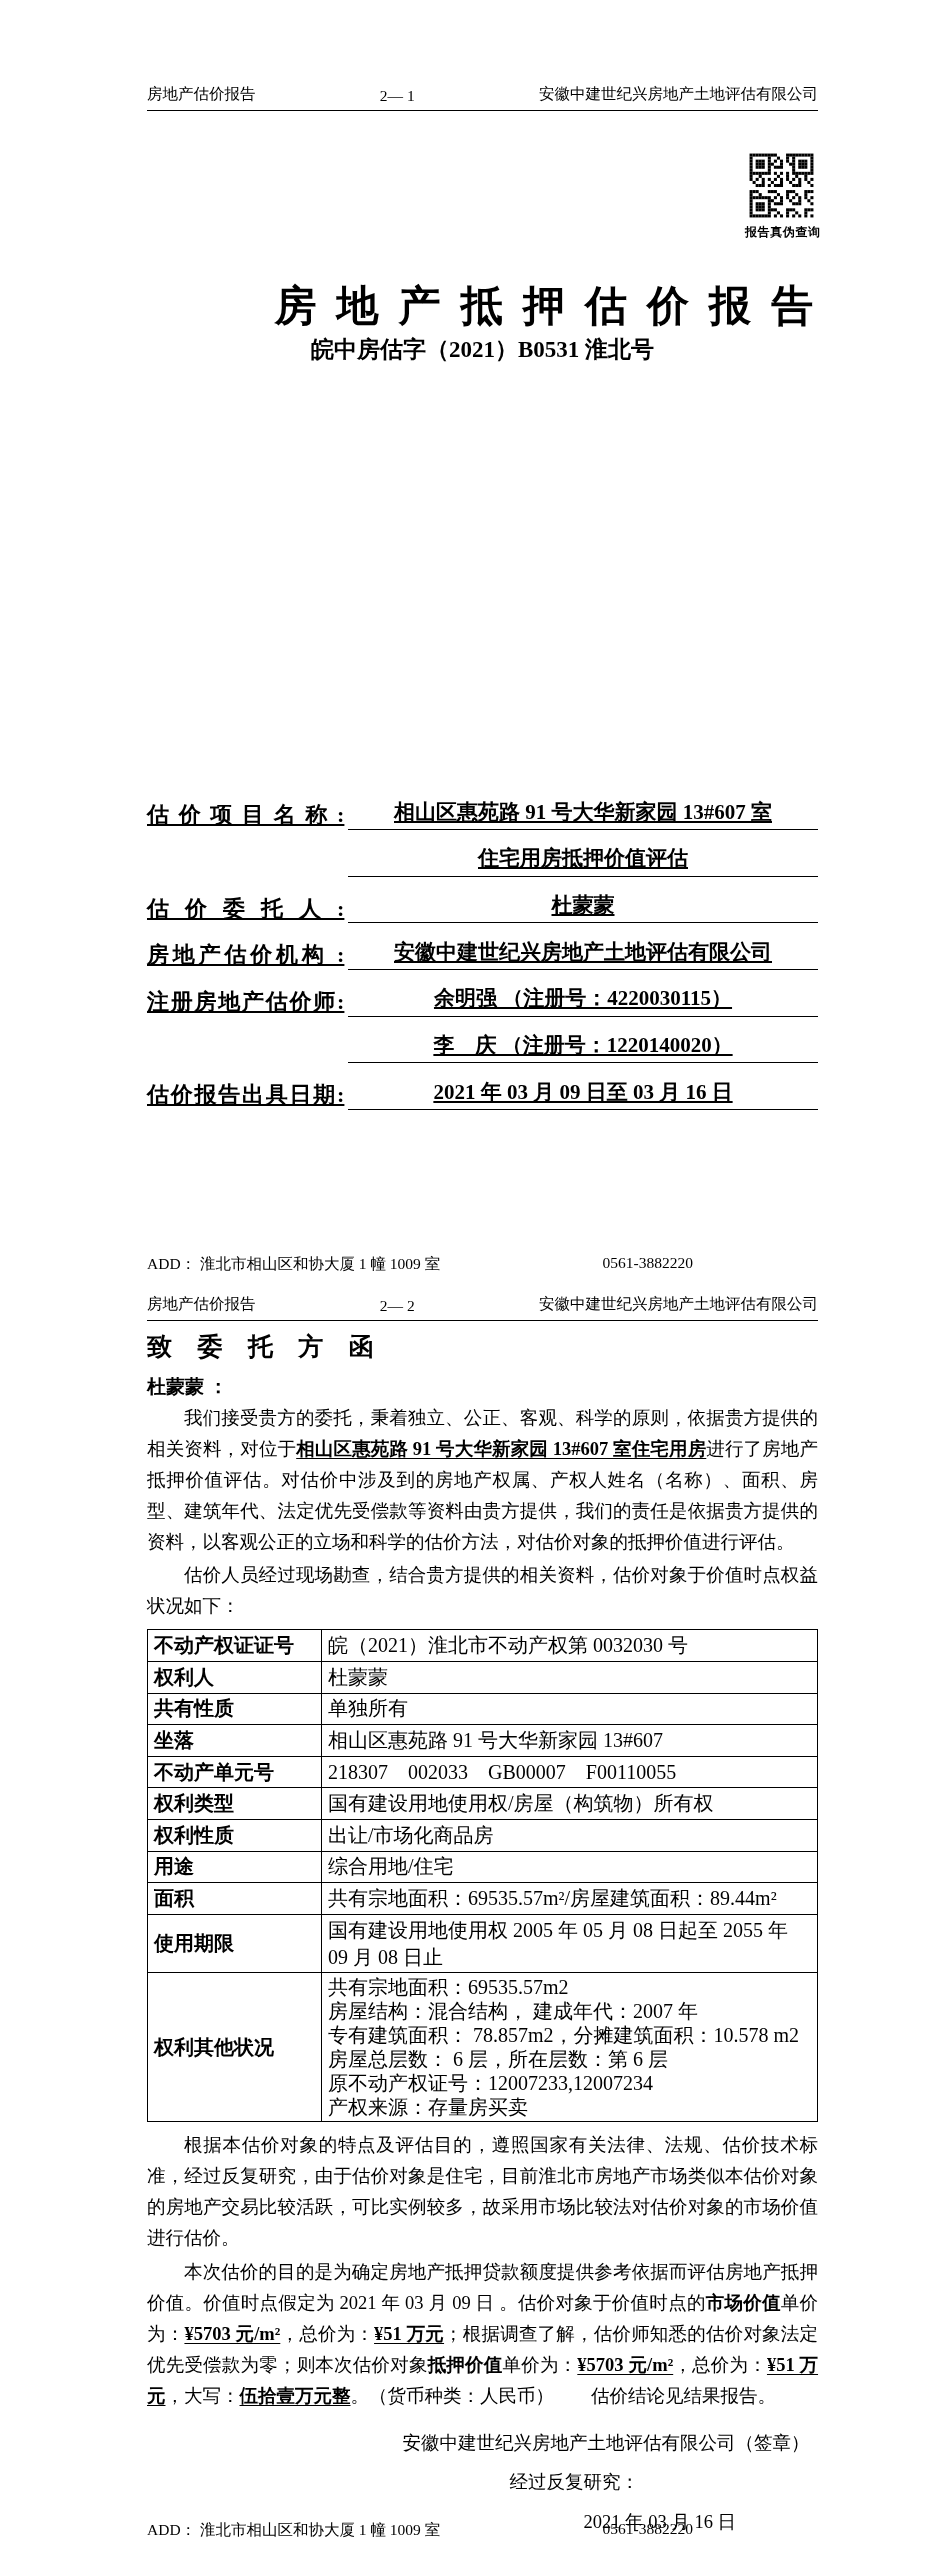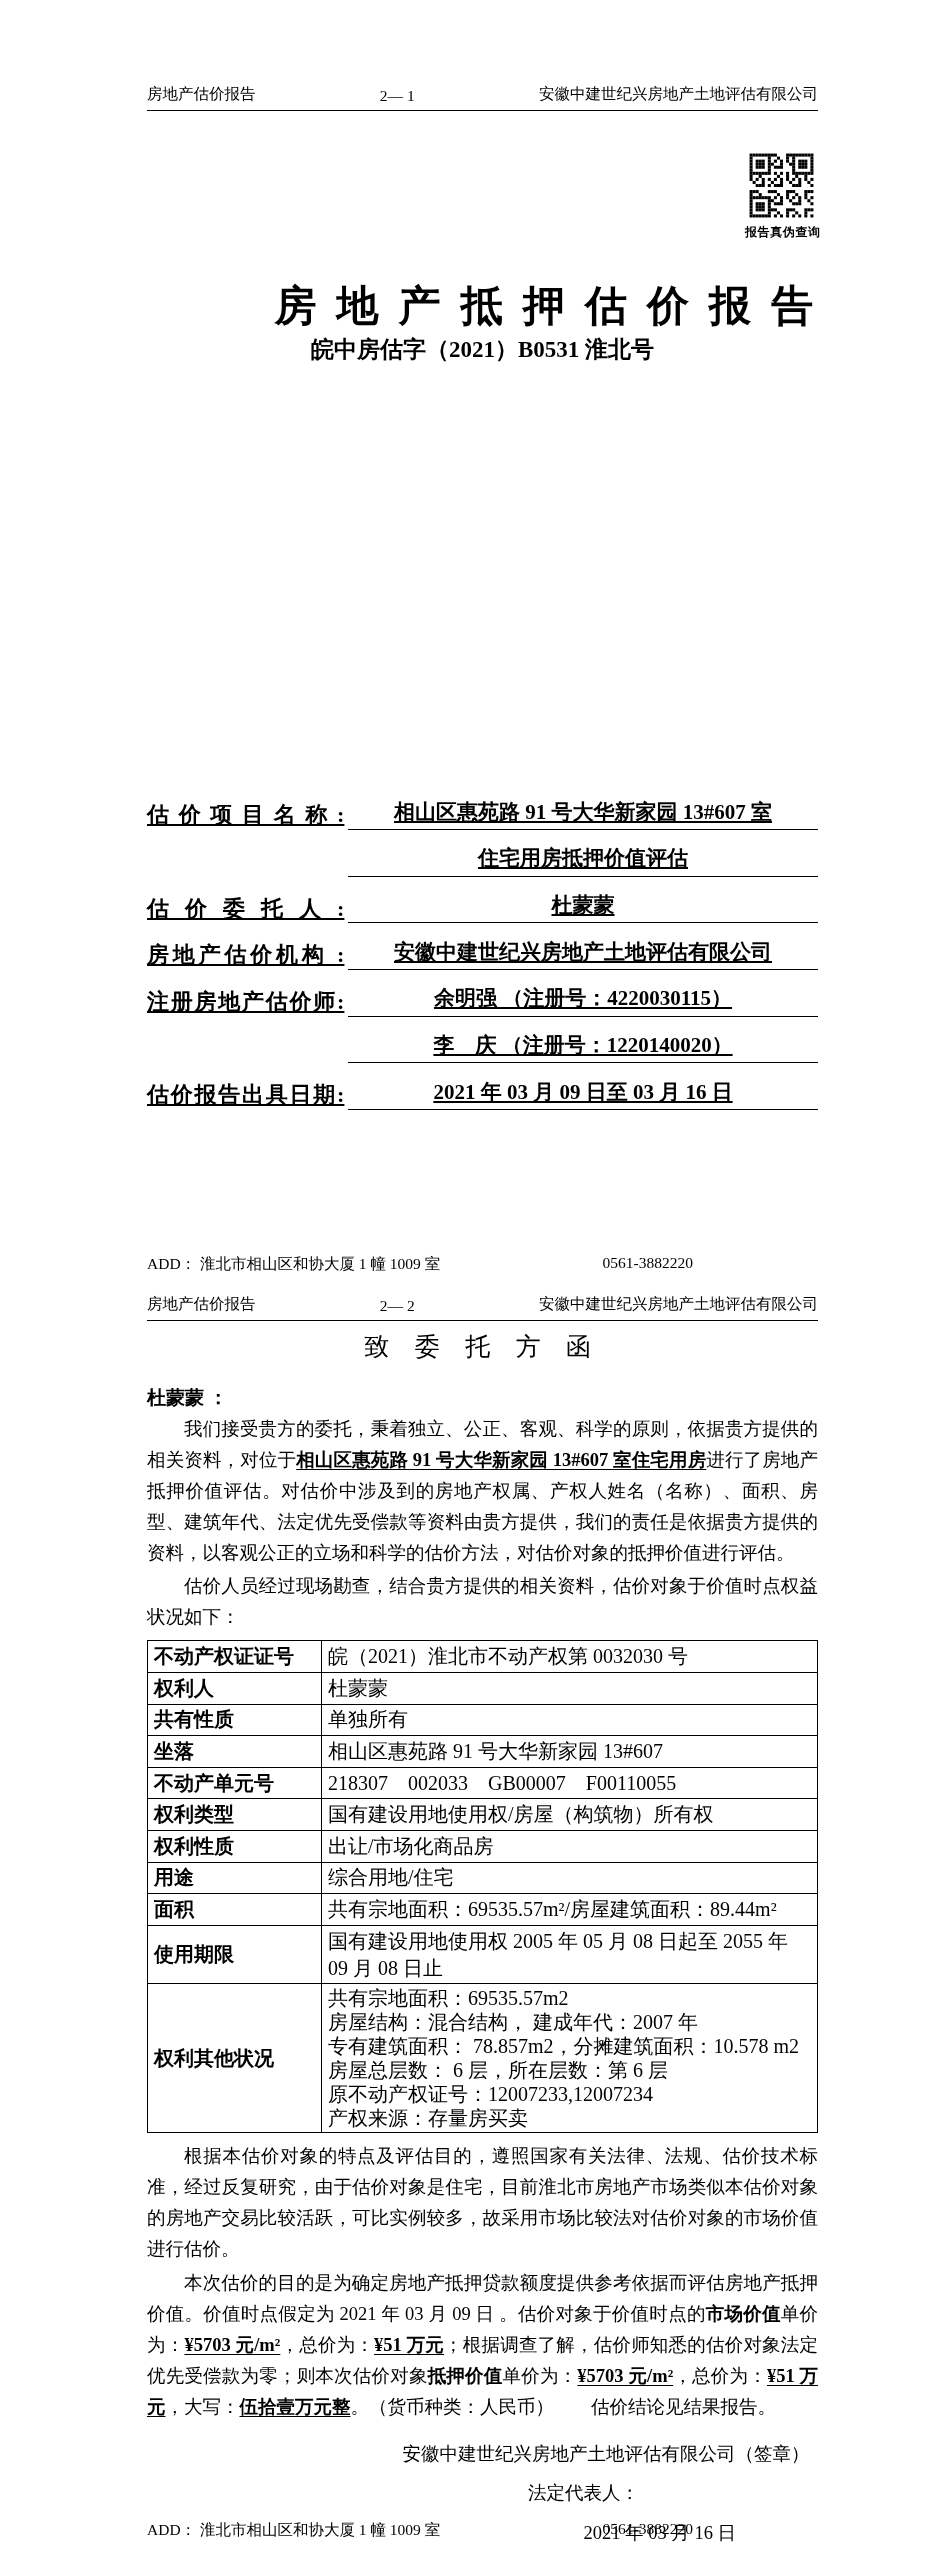--- a/index.html
+++ b/index.html
@@ -90,27 +90,26 @@
     font-size: 21px;
     font-weight: bold;
     line-height: 1.35;
     padding-bottom: 3px;
     white-space: nowrap;
   }
 
   
   .letter-title {
     margin-top: 9.6px;
-    text-align: center;
     font-size: 25px;
-    font-weight: normal;
+    font-weight: bold;
     letter-spacing: 9.6px;
   }
   .salutation {
-    margin-top: 22px;
+    margin-top: 11px;
     font-size: 19px;
     font-weight: bold;
   }
   .para {
     font-size: 18.5px;
     line-height: 31px;
     text-align: justify;
     text-indent: 37px;
     margin-top: 2.4px;
   }
@@ -472,21 +471,21 @@
         </td>
       </tr>
     </tbody>
   </table>
 
   <p class="para" style="margin-top:8.4px">根据本估价对象的特点及评估目的，遵照国家有关法律、法规、估价技术标准，经过反复研究，由于估价对象是住宅，目前淮北市房地产市场类似本估价对象的房地产交易比较活跃，可比实例较多，故采用市场比较法对估价对象的市场价值进行估价。</p>
 
   <p class="para"><span>本次估价的目的是为确定房地产抵押贷款额度提供参考依据而评估房地产抵押价值。价值时点假定为 2021 年 03 月 09 日 。估价对象于价值时点的</span><span class="em-b">市场价值</span><span>单价为：</span><span class="em-bu">¥5703 元/m²</span><span>，总价为：</span><span class="em-bu">¥51 万元</span><span>；根据调查了解，估价师知悉的估价对象法定优先受偿款为零；则本次估价对象</span><span class="em-b">抵押价值</span><span>单价为：</span><span class="em-bu">¥5703 元/m²</span><span>，总价为：</span><span class="em-bu">¥51 万元</span><span>，大写：</span><span class="em-bu">伍拾壹万元整</span><span>。（货币种类：人民币）　　估价结论见结果报告。</span></p>
 
   <div class="sign-company">安徽中建世纪兴房地产土地评估有限公司（签章）</div>
-  <div class="sign-rep">法定代表人：</div>
+  <div class="sign-rep">经过反复研究：</div>
   <div class="sign-date">2021 年 03 月 16 日</div>
 
   <footer class="page-footer">
     <span>ADD： 淮北市相山区和协大厦 1 幢 1009 室</span>
     <span class="footer-phone">0561-3882220</span>
   </footer>
 </section>
 
 
 </body></html>

